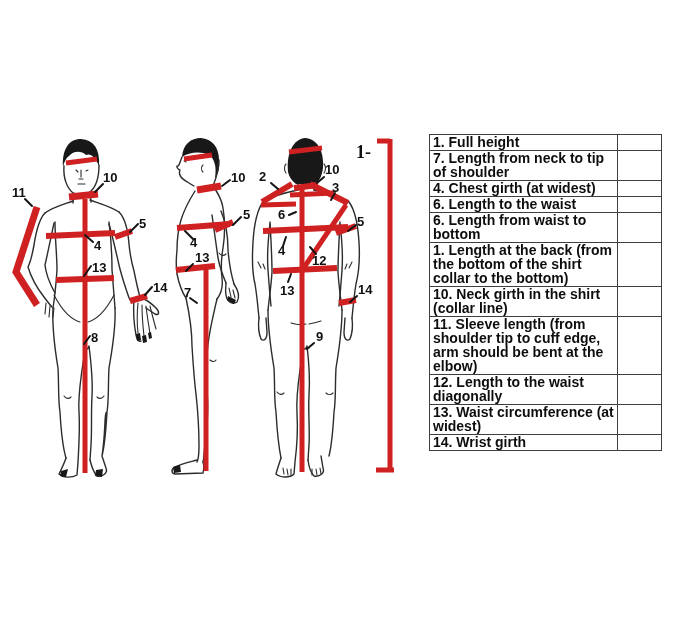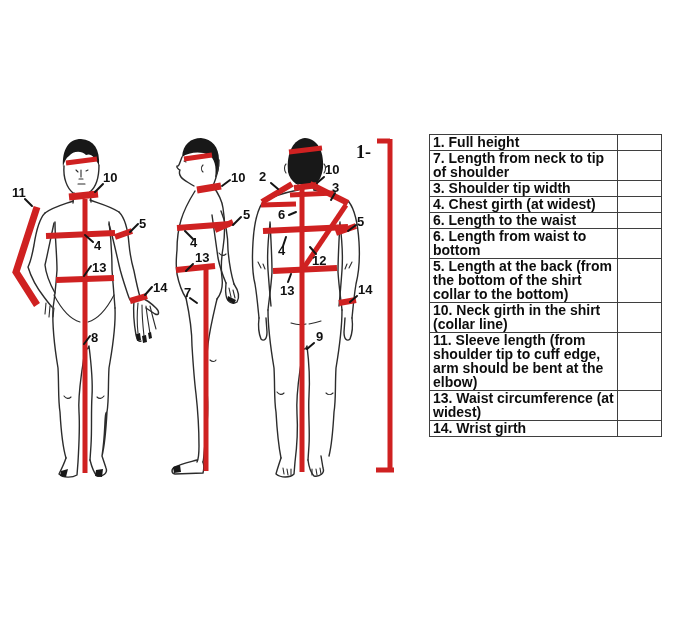--- a/index.html
+++ b/index.html
@@ -215,45 +215,45 @@
       <tbody>
           <tr>
             <td class="label-cell">1. Full height</td>
             <td class="value-cell"></td>
           </tr>
           <tr>
             <td class="label-cell">7. Length from neck to tip of shoulder</td>
             <td class="value-cell"></td>
           </tr>
           <tr>
-            <td class="label-cell">3. Shoulder tip width</td>
-            <td class="value-cell"></td>
-          </tr>
-          <tr>
             <td class="label-cell">4. Chest girth (at widest)</td>
             <td class="value-cell"></td>
           </tr>
           <tr>
             <td class="label-cell">6. Length to the waist</td>
             <td class="value-cell"></td>
           </tr>
           <tr>
             <td class="label-cell">6. Length from waist to bottom</td>
             <td class="value-cell"></td>
           </tr>
           <tr>
-            <td class="label-cell">5. Length at the back (from the bottom of the shirt collar to the bottom)</td>
+            <td class="label-cell">1. Length at the back (from the bottom of the shirt collar to the bottom)</td>
             <td class="value-cell"></td>
           </tr>
           <tr>
             <td class="label-cell">10. Neck girth in the shirt (collar line)</td>
             <td class="value-cell"></td>
           </tr>
           <tr>
             <td class="label-cell">11. Sleeve length (from shoulder tip to cuff edge, arm should be bent at the elbow)</td>
+            <td class="value-cell"></td>
+          </tr>
+          <tr>
+            <td class="label-cell">12. Length to the waist diagonally</td>
             <td class="value-cell"></td>
           </tr>
           <tr>
             <td class="label-cell">13. Waist circumference (at widest)</td>
             <td class="value-cell"></td>
           </tr>
           <tr>
             <td class="label-cell">14. Wrist girth</td>
             <td class="value-cell"></td>
           </tr>

